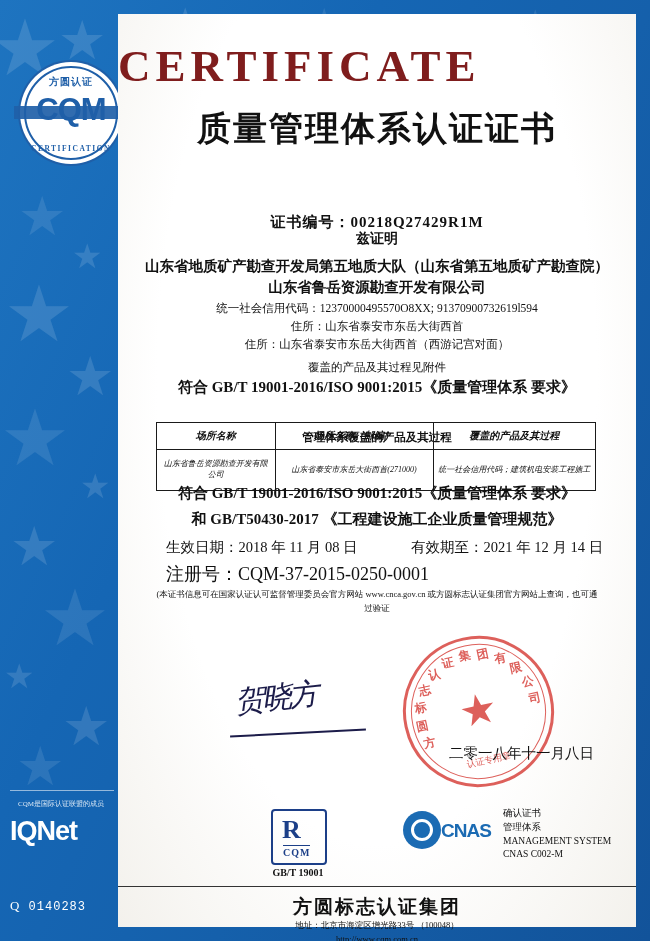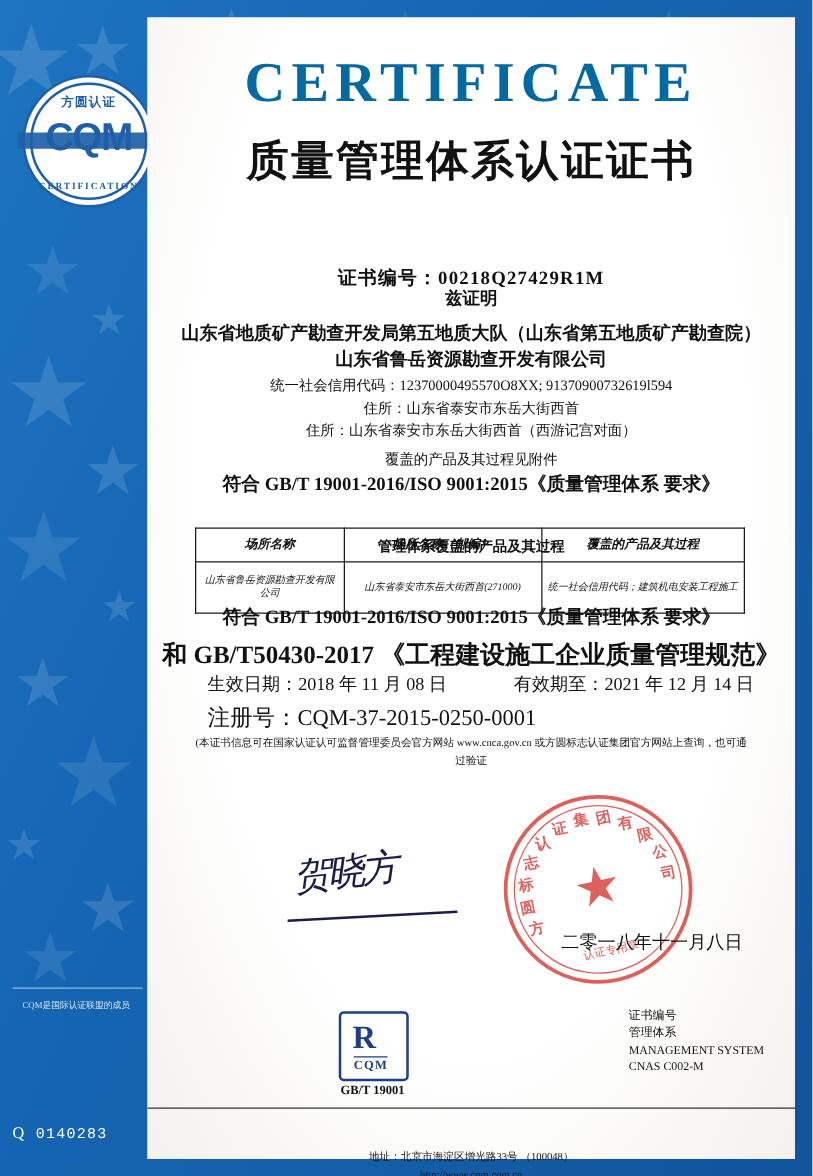--- a/index.html
+++ b/index.html
@@ -58,26 +58,25 @@
     position: absolute;
     inset: 0;
   }
 
   
   .watermark {
     position: absolute;
     top: 26px;
     left: 0;
     width: 100%;
-    text-align: center;
     font-family: "Liberation Serif", serif;
     font-size: 45px;
     font-weight: bold;
     letter-spacing: 5px;
-    color: #0369a1;
+    color: #7f1d1d;
     white-space: nowrap;
   }
 
   
   .cert-title {
     position: absolute;
     top: 92px;
     left: 0;
     width: 100%;
     text-align: center;
@@ -176,21 +175,21 @@
   .col-b { width: 36%; }
   .col-c { width: 37%; }
 
   .standard2 {
     top: 470px;
     font-size: 15px;
     font-weight: bold;
   }
   .standard3 {
     top: 496px;
-    font-size: 20px;
+    font-size: 15px;
     font-weight: bold;
   }
 
   
   .dates-row {
     position: absolute;
     top: 524px;
     left: 48px;
     width: 440px;
     font-size: 14.5px;
@@ -565,20 +564,21 @@
     <div class="cqm-outer"></div>
     <div class="cqm-band"></div>
     <div class="cqm-ring"></div>
     <div class="cqm-top">方圆认证</div>
     <div class="cqm-main">CQM</div>
     <div class="cqm-bottom">CERTIFICATION</div>
   </div>
 
   <div class="iqnet-rule"></div>
   <div class="iqnet-caption">CQM是国际认证联盟的成员</div>
+  <div class="iqnet-logo">IQNet</div>
 
   <div class="serial">
     <span class="q">Q</span>
     <span>0140283</span>
   </div>
 
   <div class="sheet">
     <div class="sheet-inner">
 
       <div class="watermark">CERTIFICATE</div>
@@ -650,26 +650,31 @@
       </div>
 
       <div class="issue-date">二零一八年十一月八日</div>
 
       <div class="logo-rcqm">
         <div class="r">R</div>
         <div class="c">CQM</div>
       </div>
       <div class="rcqm-caption">GB/T 19001</div>
 
+      <div class="cnas-logo">
+        <div class="cnas-circle"></div>
+        <div class="cnas-word">CNAS</div>
+      </div>
       <div class="cnas-lines">
-        <div>证书编号</div>
+        <div>确认证书</div>
         <div>管理体系</div>
         <div>MANAGEMENT SYSTEM</div>
         <div>CNAS C002-M</div>
       </div>
 
       <div class="bottom-bar"></div>
+      <div class="company-line">方圆标志认证集团</div>
       <div class="addr-line">地址：北京市海淀区增光路33号 （100048）</div>
       <div class="web-line">http://www.cqm.com.cn</div>
 
     </div>
   </div>
 </div>
 
 </body></html>

